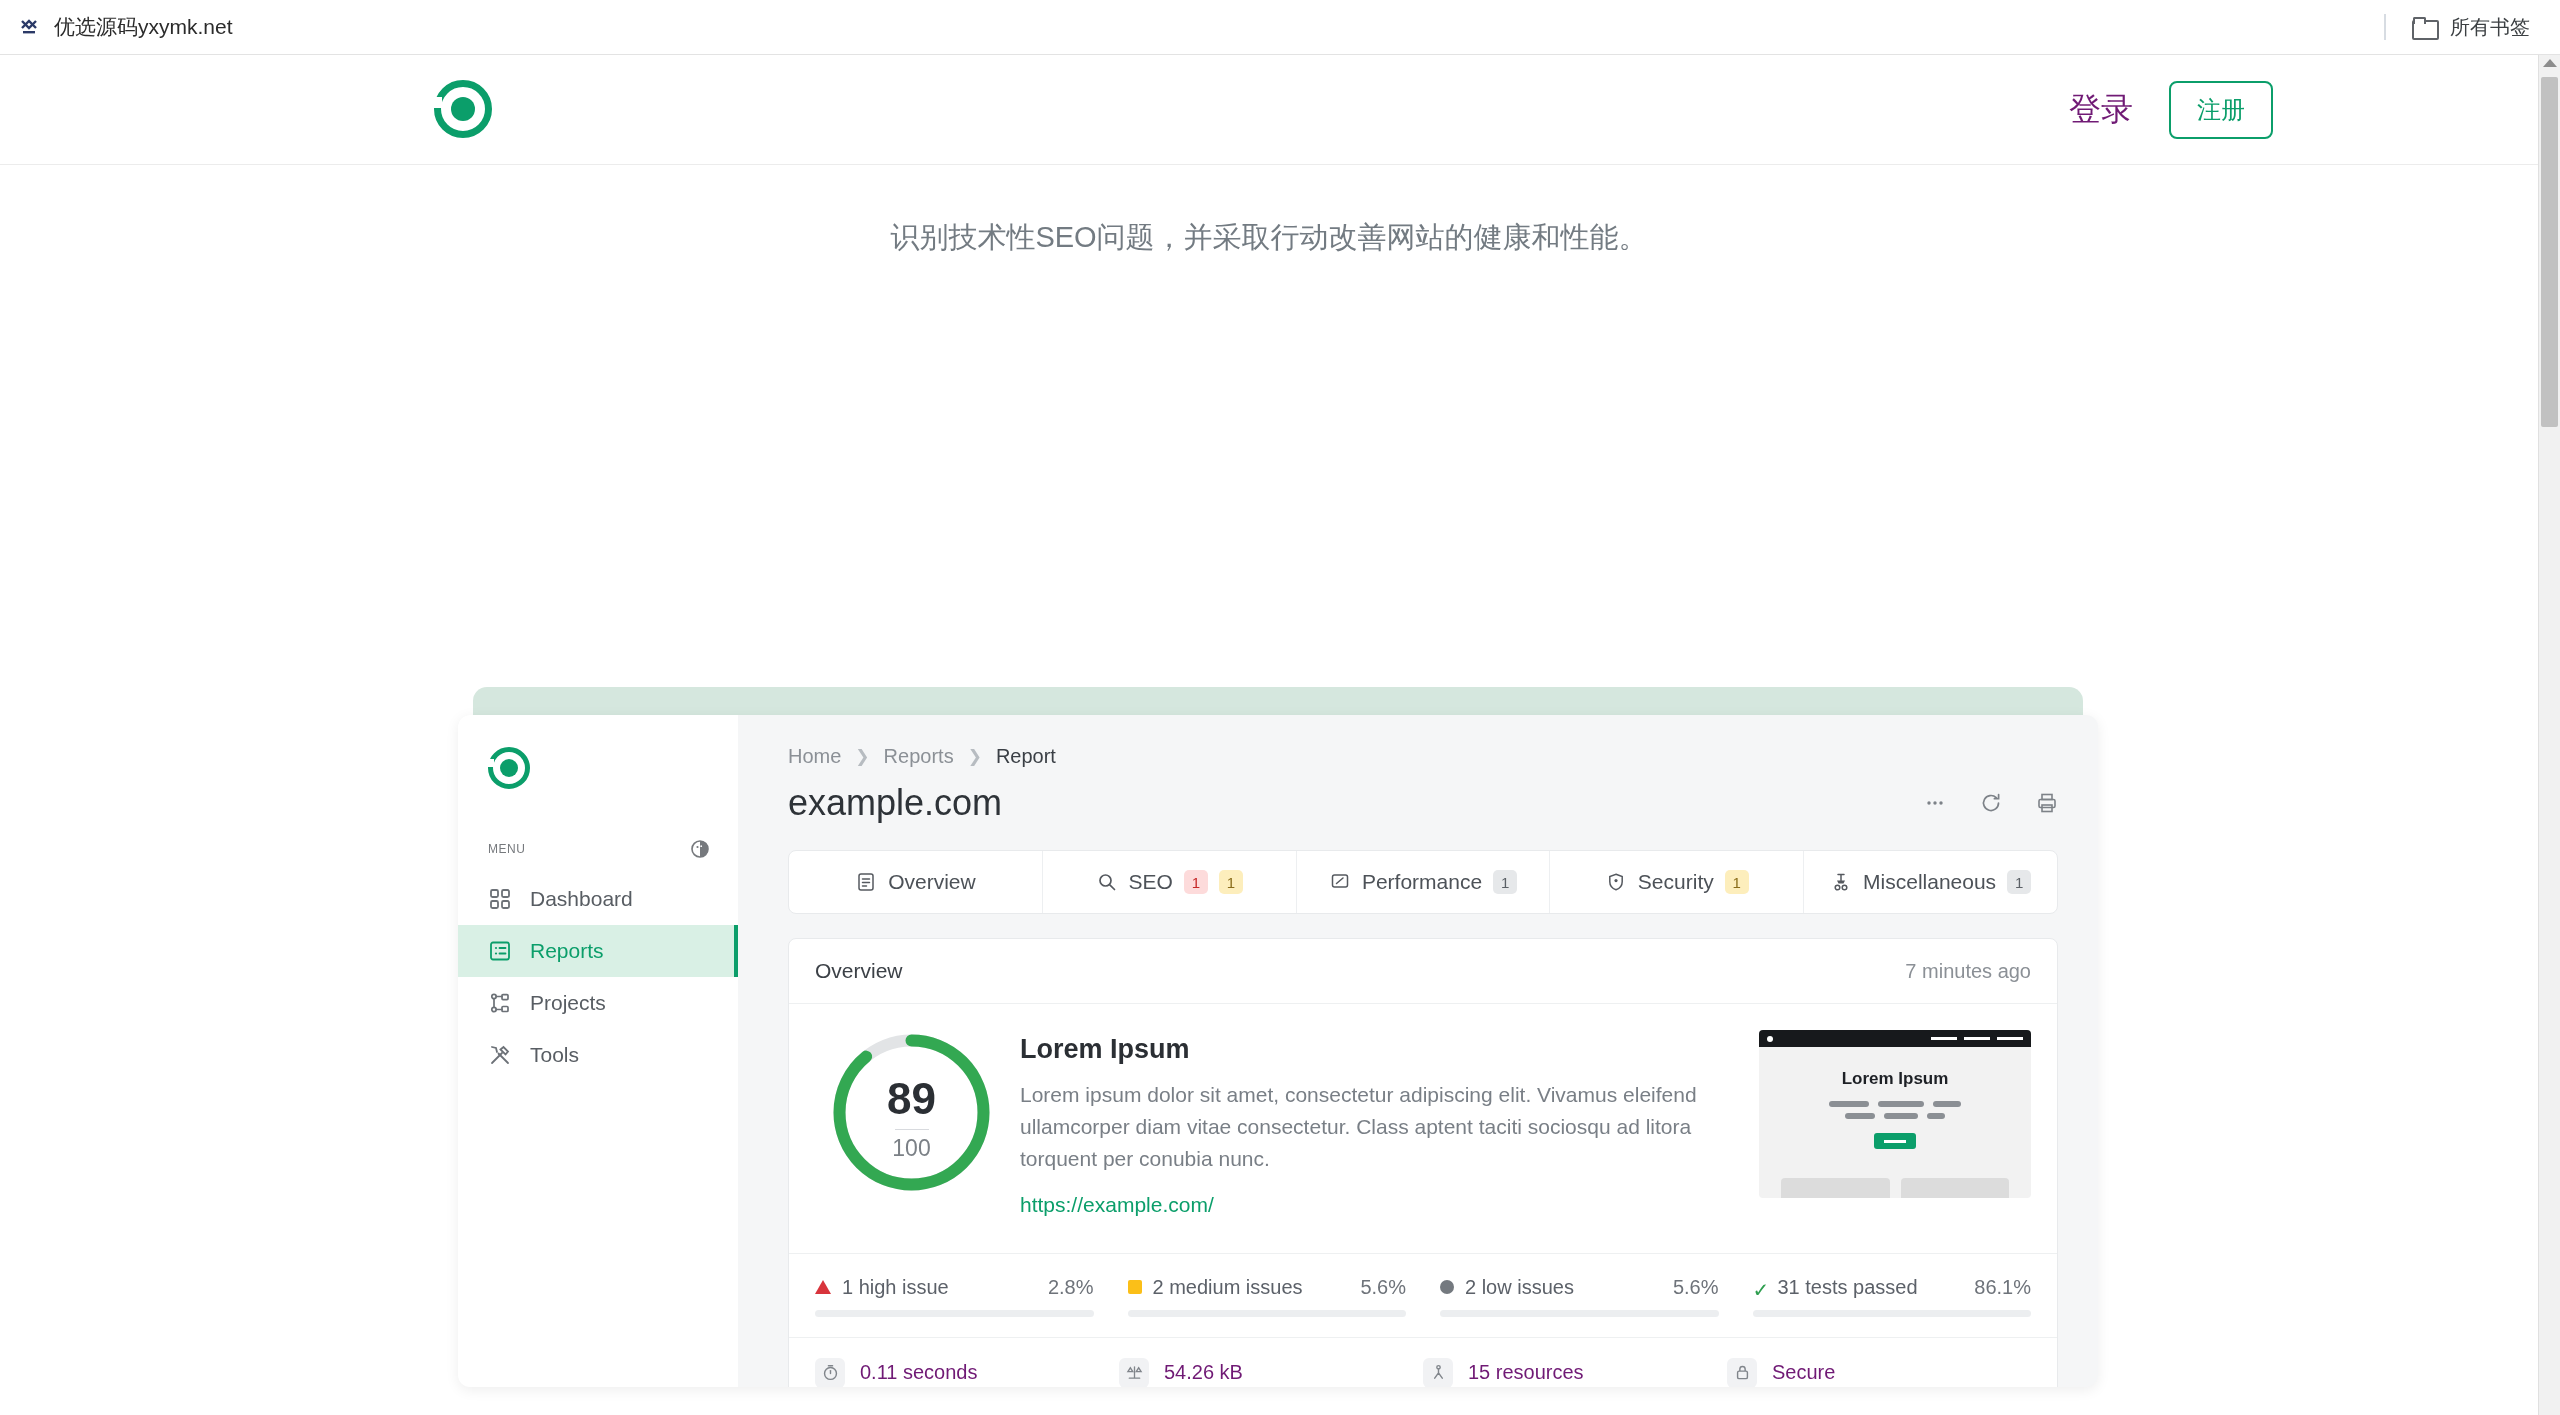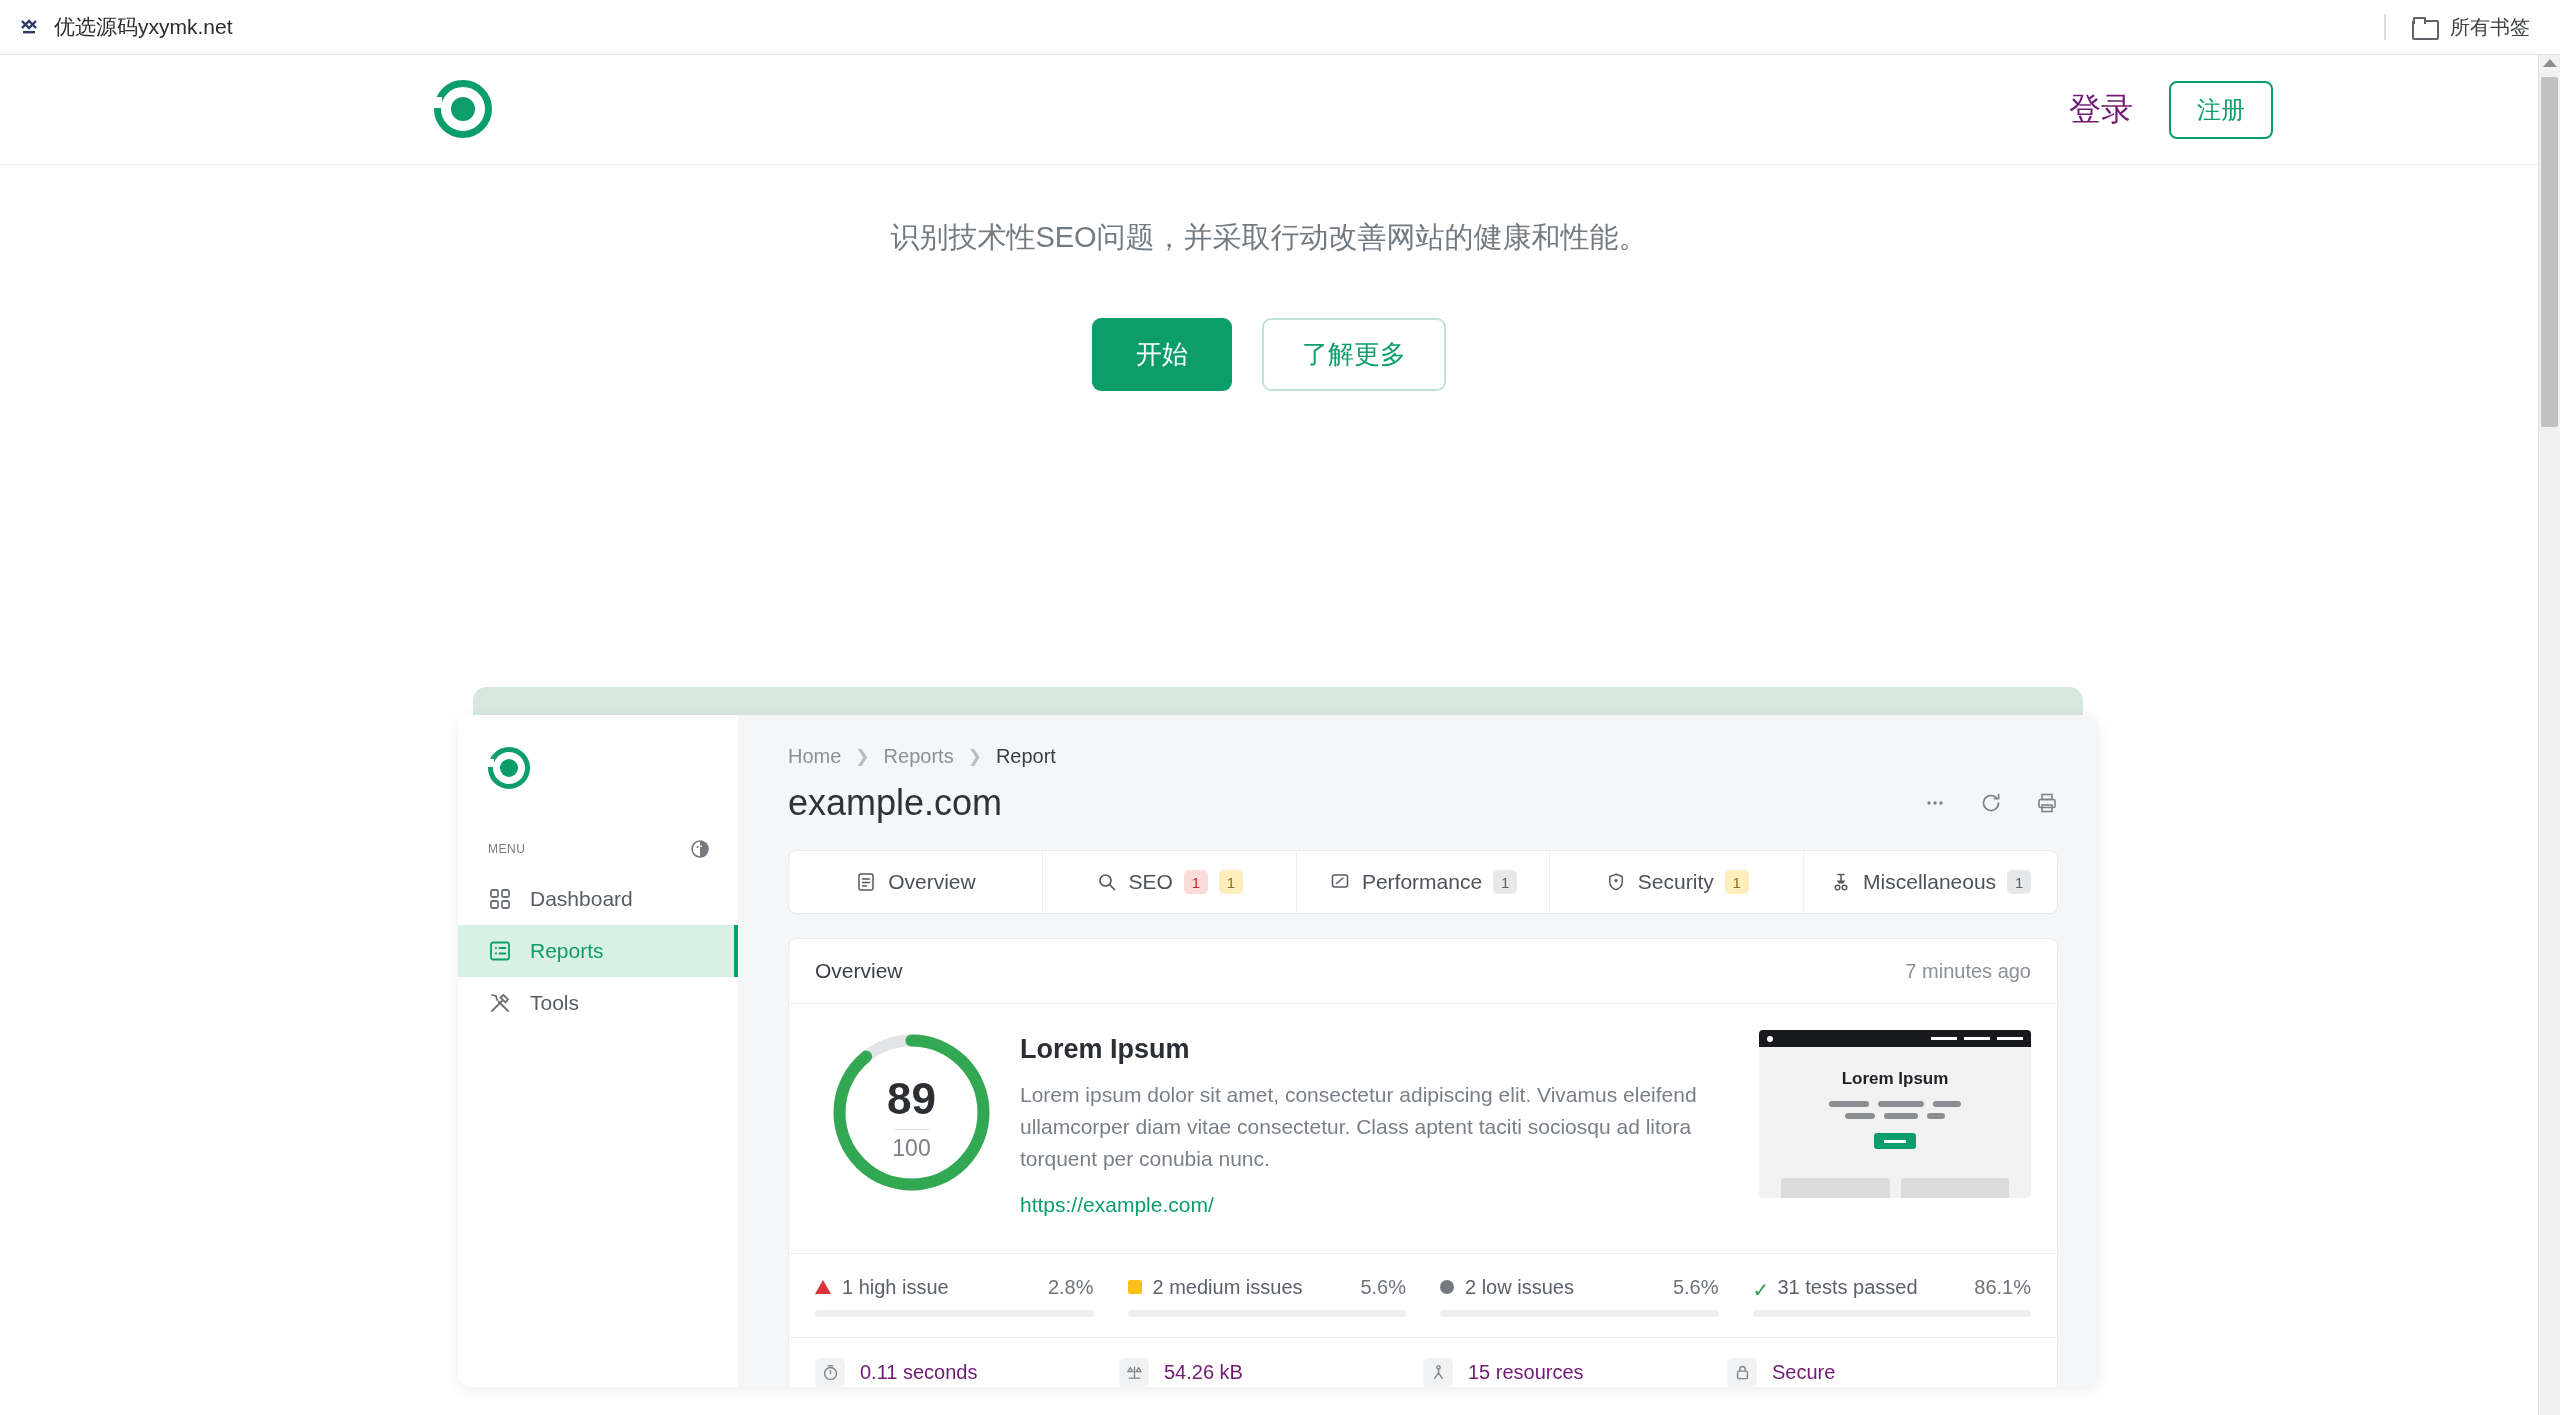--- a/index.html
+++ b/index.html
@@ -321,24 +321,20 @@
     <span class="logo-dot"></span>
   </div>
   <div class="header-actions">
     <button class="btn-login">登录</button>
     <button class="btn-register">注册</button>
   </div>
 </div>
 
 <div class="hero">
   <p class="hero-sub">识别技术性SEO问题，并采取行动改善网站的健康和性能。</p>
-  <div class="hero-buttons">
-    <button class="btn-start">开始</button>
-    <button class="btn-more">了解更多</button>
-  </div>
 </div>
 
 <div class="preview-wrap">
   <div class="preview-band"></div>
   <div class="preview-card">
 
     <div class="app-sidebar">
       <div class="app-logo">
         <span class="logo-ring"></span>
         <span class="logo-dot"></span>
@@ -372,20 +368,32 @@
           <svg width="22" height="22" viewBox="0 0 22 22" fill="none" stroke="#0b9e6a" stroke-width="1.8">
             <rect x="2" y="2.5" width="18" height="17" rx="2"></rect>
             <circle cx="7" cy="8" r="1.1" fill="#0b9e6a" stroke="none"></circle>
             <circle cx="7" cy="13.5" r="1.1" fill="#0b9e6a" stroke="none"></circle>
             <path d="M10.5 8h6M10.5 13.5h6" stroke-linecap="round"></path>
           </svg>
         </span>
         <span>Reports</span>
       </div>
 
+      <div class="nav-item">
+        <span class="nav-icon">
+          <svg width="22" height="22" viewBox="0 0 22 22" fill="none" stroke="#6c7177" stroke-width="1.7">
+            <circle cx="5" cy="4.5" r="2.2"></circle>
+            <rect x="13" y="2.6" width="6" height="5" rx="1"></rect>
+            <circle cx="5" cy="17.5" r="2.2"></circle>
+            <rect x="13" y="14.5" width="6" height="5" rx="1"></rect>
+            <path d="M5 6.7v8.6M7.2 4.5h5.8M7.2 17.5h5.8" stroke-linecap="round"></path>
+          </svg>
+        </span>
+        <span>Projects</span>
+      </div>
 
       <div class="nav-item">
         <span class="nav-icon">
           <svg width="22" height="22" viewBox="0 0 22 22" fill="none" stroke="#6c7177" stroke-width="1.8" stroke-linecap="round">
             <path d="M3 19L13 9"></path>
             <path d="M11.5 5.5l3-2.5 4.5 4.5-2.5 3z"></path>
             <path d="M19 19L9.5 9.5"></path>
             <path d="M3 3l4 1 1 4"></path>
           </svg>
         </span>

